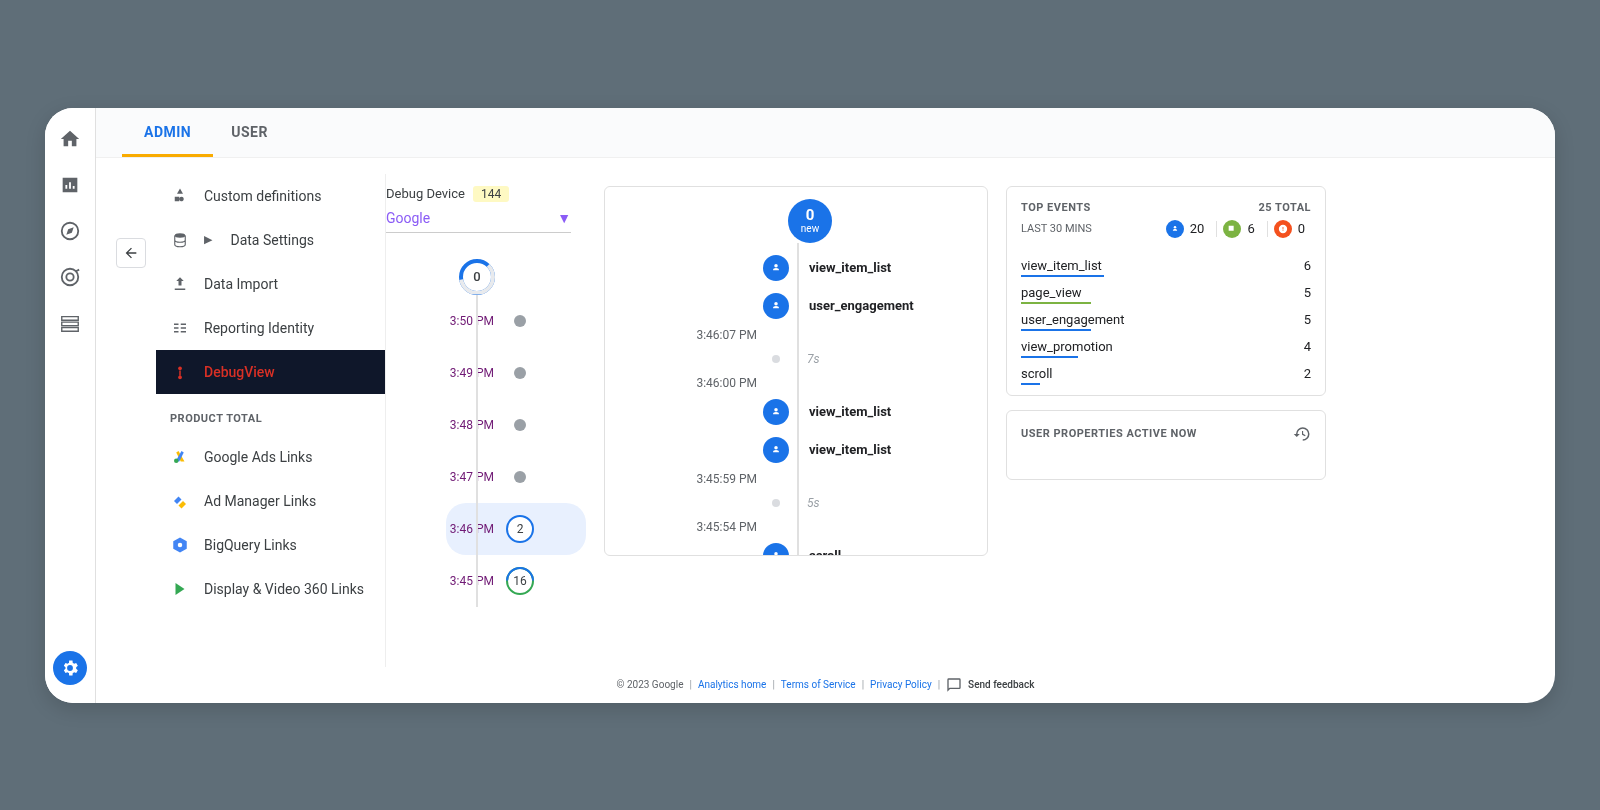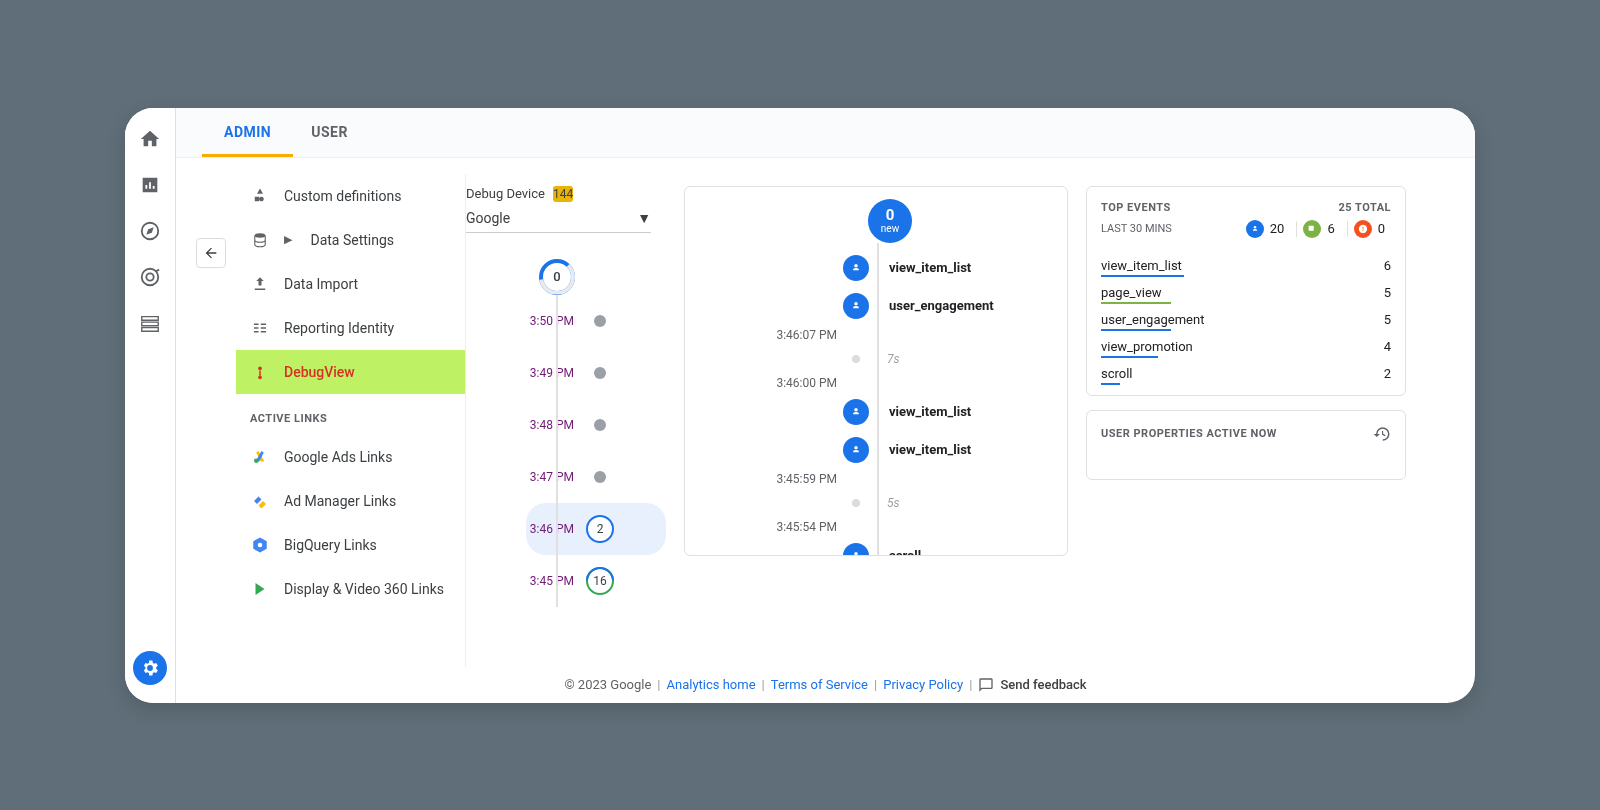--- a/index.html
+++ b/index.html
@@ -1,42 +1,42 @@
 <!DOCTYPE html>
 <html><head>
 <meta charset="utf-8">
 <style>
 * { box-sizing: border-box; margin: 0; padding: 0; font-family: 'Roboto', 'Helvetica Neue', Arial, sans-serif; }
 body { background: #5f6e78; width: 1600px; height: 810px; display: flex; align-items: center; justify-content: center; }
-.app-frame { width: 1350px; height: 595px; background: #fff; border-radius: 28px; position: relative; overflow: hidden; box-shadow: 0 6px 20px rgba(0,0,0,.15); display: flex; justify-content: center; }
+.app-frame { width: 1510px; height: 595px; background: #fff; border-radius: 28px; position: relative; overflow: hidden; box-shadow: 0 6px 20px rgba(0,0,0,.15); display: flex; justify-content: center; }
 .left-rail { width: 50px; background: #fff; display: flex; flex-direction: column; align-items: center; padding-top: 20px; gap: 24px; position: relative; }
 .left-rail .rail-icon { width: 22px; height: 22px; fill: #5f6368; color: #5f6368; cursor: pointer; }
 .left-rail .gear-wrap { position: absolute; bottom: 18px; width: 34px; height: 34px; border-radius: 50%; background: #1a73e8; display: flex; align-items: center; justify-content: center; cursor: pointer; }
 .left-rail .gear-wrap svg { width: 20px; height: 20px; fill: #fff; }
 .vert-divider { width: 1px; background: #e0e0e0; height: 100%; }
 .main-col { flex: 1; display: flex; flex-direction: column; }
 .tab-bar { height: 50px; display: flex; align-items: center; padding-left: 46px; gap: 36px; border-bottom: 1px solid #f0f0f0; background: #fafbfc; }
 .tab { font-size: 14px; font-weight: 700; letter-spacing: .5px; color: #5f6368; cursor: pointer; padding: 0 2px; height: 50px; display: flex; align-items: center; position: relative; }
 .tab.active { color: #1a73e8; }
 .tab.active::after { content: ""; position: absolute; height: 3px; background: #f9ab00; bottom: 0; left: -20px; right: -20px; }
 .body-row { flex: 1; display: flex; overflow: hidden; }
 .sidebar-col { width: 290px; position: relative; padding-top: 16px; }
 .collapse-btn { position: absolute; left: 20px; top: 80px; width: 30px; height: 30px; border: 1px solid #dadce0; border-radius: 4px; background: #fff; display: flex; align-items: center; justify-content: center; cursor: pointer; z-index: 5; }
 .sidebar-list { margin-left: 60px; border-right: 1px solid #eee; height: 100%; overflow: hidden; position: relative; }
 .side-item { height: 44px; display: flex; align-items: center; gap: 14px; padding-left: 14px; cursor: pointer; font-size: 14px; color: #3c4043; }
-.side-item.active { background: #bef264; color: #d93025; font-weight: 500; }
+.side-item.active { background: #0f172a; color: #d93025; font-weight: 500; }
 .side-item .ic { width: 20px; display: flex; align-items: center; justify-content: center; }
 .side-item svg { width: 18px; height: 18px; fill: #5f6368; }
 .side-item.active svg { fill: #d93025; }
 .side-header { font-size: 11px; font-weight: 700; letter-spacing: .5px; color: #5f6368; padding: 18px 0 10px 14px; }
 .content-area { flex: 1; display: flex; gap: 18px; padding: 28px 18px 0 0; }
 .col-debug { width: 200px; }
 .debug-label-row { display: flex; align-items: center; gap: 8px; font-size: 13px; color: #3c4043; margin-bottom: 4px; }
-.count-badge { background: #eab308; border-radius: 3px; font-size: 12px; padding: 1px 0; color: #3c4043; }
-.device-select { display: flex; align-items: center; justify-content: space-between; border-bottom: 1px solid #ccc; padding: 4px 0 6px 0; font-size: 14px; color: #404040; cursor: pointer; width: 185px; }
+.count-badge { background: #fef9c3; border-radius: 3px; font-size: 12px; padding: 1px 8px; color: #3c4043; }
+.device-select { display: flex; align-items: center; justify-content: space-between; border-bottom: 1px solid #ccc; padding: 4px 0 6px 0; font-size: 14px; color: #8b5cf6; cursor: pointer; width: 185px; }
 .minute-timeline { margin-top: 26px; position: relative; padding-left: 60px; }
 .minute-timeline .tline { position: absolute; left: 90px; top: 20px; bottom: 0; width: 2px; background: #e0e0e0; }
 .minute-top-ring { width: 36px; height: 36px; border-radius: 50%; border: 4px solid #1a73e8; display: flex; align-items: center; justify-content: center; font-size: 13px; font-weight: 500; color: #3c4043; background: #fff; position: relative; left: 13px; }
 .minute-top-ring::before { content: ""; position: absolute; inset: -4px; border-radius: 50%; border: 4px solid #e8eaed; clip-path: polygon(50% 50%, 100% 0, 100% 100%, 0 100%, 0 60%); }
 .minute-row { display: flex; align-items: center; gap: 20px; height: 52px; }
 .minute-label { font-size: 12px; color: #701a75; width: 48px; text-align: right; }
 .minute-dot { width: 12px; height: 12px; border-radius: 50%; background: #9aa0a6; position: relative; z-index: 1; }
 .minute-circle { width: 28px; height: 28px; border-radius: 50%; background: #fff; display: flex; align-items: center; justify-content: center; font-size: 12px; color: #3c4043; border: 2px solid #1a73e8; position: relative; z-index: 1; margin-left: -8px; }
 .minute-row.selected { background: #e8f0fe; border-radius: 20px; padding-right: 10px; }
 .minute-circle.multi { border: 2px solid #34a853; position: relative; }
@@ -59,21 +59,21 @@
 .te-head { display: flex; justify-content: space-between; padding: 14px 14px 2px; font-size: 11px; letter-spacing: .5px; color: #5f6368; font-weight: 700; }
 .te-stats { display: flex; justify-content: space-between; align-items: center; padding: 4px 14px 12px; font-size: 11px; color: #5f6368; gap: 25px; }
 .chips { display: flex; align-items: center; gap: 6px; }
 .chip-dot { width: 18px; height: 18px; border-radius: 50%; display: inline-flex; align-items: center; justify-content: center; }
 .chip-dot svg { width: 10px; height: 10px; fill: #fff; }
 .chipn { font-size: 13px; color: #202124; margin-right: 6px; }
 .chip-sep { width: 1px; height: 16px; background: #e0e0e0; }
 .te-row { display: flex; justify-content: space-between; padding: 8px 14px 4px; font-size: 13px; color: #202124; position: relative; }
 .te-bar { position: absolute; height: 2px; left: 14px; bottom: 0; }
 .up-head { display: flex; justify-content: space-between; align-items: center; padding: 14px; font-size: 11px; letter-spacing: .5px; font-weight: 700; color: #5f6368; }
-.footer { height: 36px; display: flex; align-items: center; justify-content: center; font-size: 13px; color: #5f6368; gap: 6px; margin-top: auto; }
+.footer { height: 36px; display: flex; align-items: center; justify-content: center; font-size: 10px; color: #5f6368; gap: 6px; margin-top: auto; }
 .footer a { color: #1a73e8; text-decoration: none; cursor: pointer; }
 .footer .sep { color: #9aa0a6; }
 .caret { font-size: 11px; color: #5f6368; margin-right: 4px; }
 </style>
 </head>
 <body>
 
 <div class="app-frame">
 
   <div class="left-rail">
@@ -157,21 +157,21 @@
           <div class="side-item active">
             <span class="ic">
                 <svg viewBox="0 0 24 24">
                   <circle cx="12" cy="7" r="2.5"></circle>
                   <path d="M12 10v7" stroke="#d93025" stroke-width="2"></path>
                   <circle cx="12" cy="19" r="2.5"></circle>
                 </svg>
               </span>
             <span>DebugView</span>
           </div>
-          <div class="side-header">ACTIVE LINKS</div>
+          <div class="side-header">PRODUCT TOTAL</div>
           <div class="side-item">
             <span class="ic">
                 <svg viewBox="0 0 24 24">
                   <path d="M10 4l8 14h-5L7 6z" fill="#fbbc04"></path>
                   <path d="M14 4L6 18h5l6-12z" fill="#4285f4"></path>
                   <circle cx="7" cy="17" r="3" fill="#34a853"></circle>
                 </svg>
               </span>
             <span>Google Ads Links</span>
           </div>

